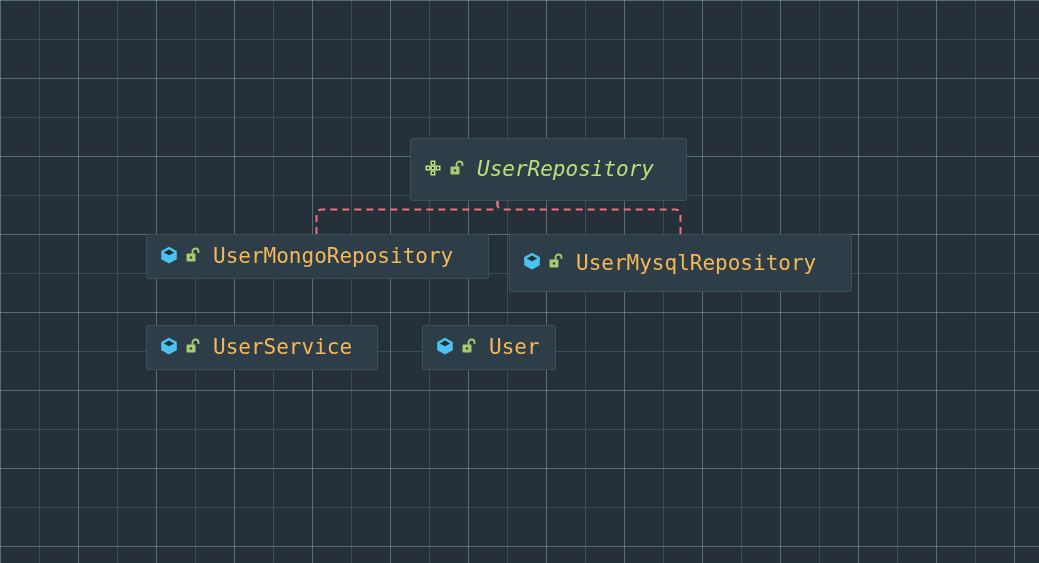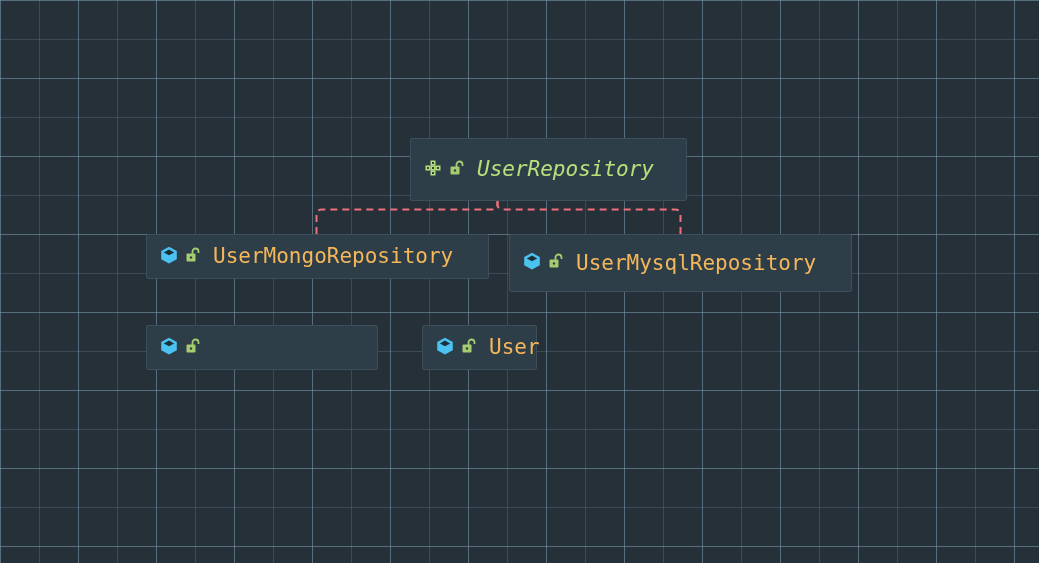--- a/index.html
+++ b/index.html
@@ -85,21 +85,21 @@
 
   .node.is-class .label {
     color: #f5b759;
   }
 
   
   #node-userrepository  { left: 362px; top: 138px; width: 277px; height: 63px; margin-left: 48px; }
   #node-usermongorepository { left: 146px; top: 234px; width: 343px; height: 45px; }
   #node-usermysqlrepository { left: 509px; top: 234px; width: 343px; height: 58px; }
   #node-userservice     { left: 146px; top: 325px; width: 232px; height: 45px; }
-  #node-user            { left: 422px; top: 325px; width: 115px; height: 45px; }
+  #node-user            { left: 422px; top: 325px; width: 134px; height: 45px; }
 </style>
 </head>
 <body>
 
 <div id="canvas">
 
   <svg class="edge-layer" viewBox="0 0 1039 563" width="1039" height="563">
 
     <path d="M 316.5 234 L 316.5 215 Q 316.5 209.5 322 209.5 L 492 209.5 Q 497.5 209.5 497.5 204 L 497.5 196" fill="none" stroke="#f0717d" stroke-width="2" stroke-dasharray="7 5" stroke-linecap="butt"></path>
 
@@ -186,20 +186,21 @@
         </svg>
       </span>
       <span class="ic ic-lock">
         <svg width="16" height="18" viewBox="0 0 16 18">
           <path d="M7.5 8 V5.5 A3 3 0 0 1 13.5 5.5 V7" fill="none" stroke="#a5cc6e" stroke-width="1.8"></path>
           <rect x="1.5" y="7.5" width="9" height="8" rx="1" fill="#a5cc6e"></rect>
           <circle cx="6" cy="11.5" r="1.2" fill="#2e3e48"></circle>
         </svg>
       </span>
     </span>
+    <span class="label">UserService</span>
   </div>
 
   <div class="node is-class" id="node-user">
     <span class="icons">
       <span class="ic">
         <svg width="20" height="20" viewBox="0 0 20 20">
           <path d="M10 1.8 L17.8 6.1 V14.2 L10 18.5 L2.2 14.2 V6.1 Z" fill="#4cc2f1"></path>
           <path d="M10 4.6 L15.2 7.4 L10 10.2 L4.8 7.4 Z" fill="#1d3038"></path>
         </svg>
       </span>

